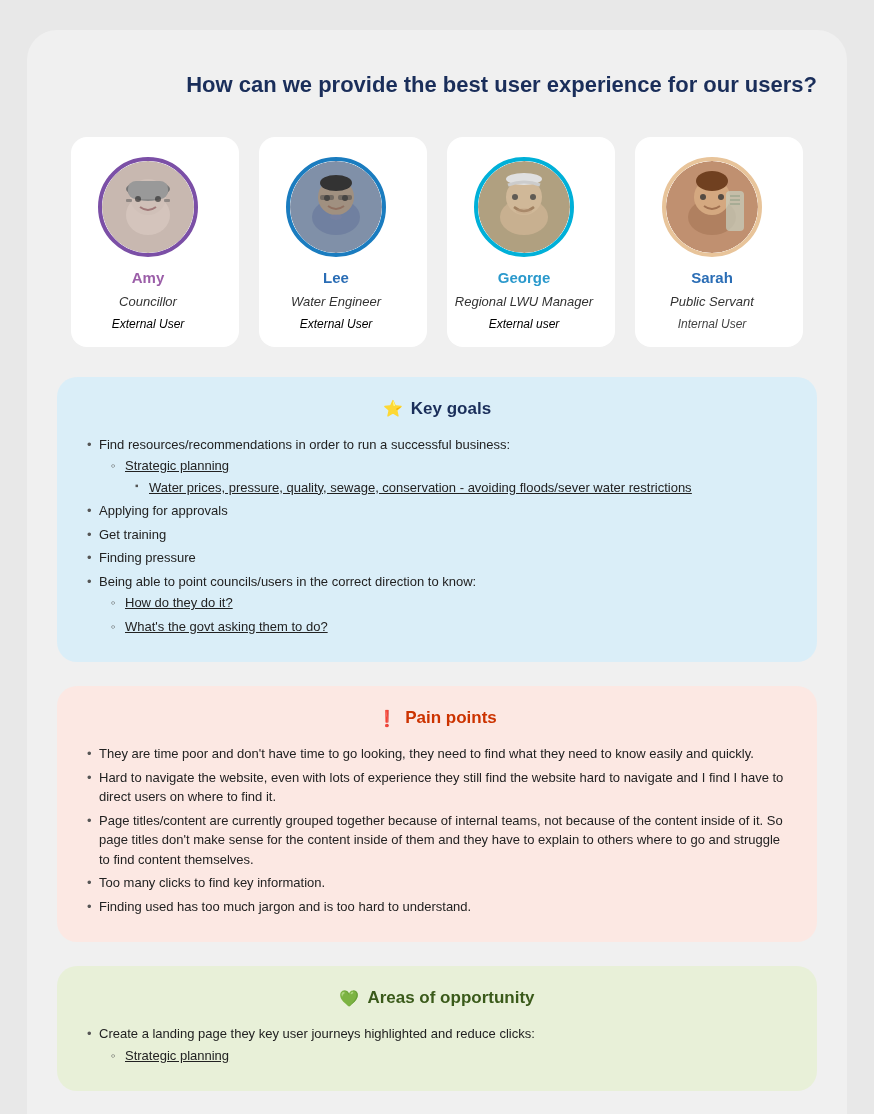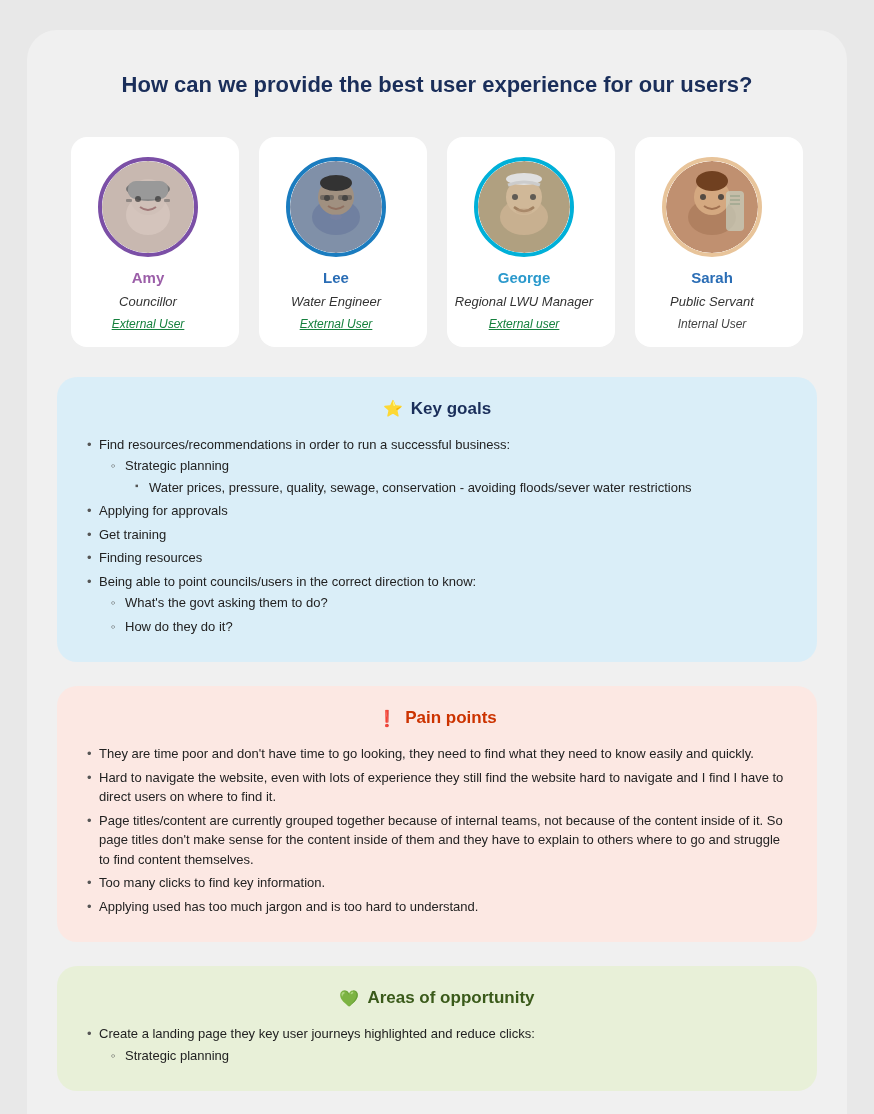--- a/index.html
+++ b/index.html
@@ -14,21 +14,21 @@
       padding: 30px 20px;
     }
     .main-container {
       background: #f0f0f0;
       border-radius: 30px;
       width: 820px;
       padding: 40px 30px;
       position: relative;
     }
     .page-title {
-      text-align: center;
+      text-align: right;
       color: #1a2e5a;
       font-size: 22px;
       font-weight: bold;
       margin-bottom: 36px;
       line-height: 1.4;
     }
     
     .personas-row {
       display: flex;
       justify-content: center;
@@ -69,21 +69,21 @@
       font-size: 13px;
       color: #333;
       text-align: center;
       font-style: italic;
     }
     .persona-type {
       font-size: 12px;
       font-style: italic;
       text-align: center;
     }
-    .type-external { color: #15803d; text-decoration: underline; }
+    .type-external { color: #000000; }
     .type-internal { color: #444; }
 
     
     .section {
       border-radius: 20px;
       padding: 22px 28px 22px 28px;
       margin-bottom: 24px;
     }
     .section-goals { background: #daeef8; }
     .section-pain { background: #fce8e3; }
@@ -122,20 +122,21 @@
       position: absolute;
       left: 2px;
       color: #555;
     }
     .section ul ul {
       margin-top: 2px;
       margin-left: 10px;
     }
     .section ul ul > li {
       padding-left: 16px;
+      text-decoration: underline;
     }
     .section ul ul > li::before {
       content: '◦';
     }
     .section ul ul ul {
       margin-left: 8px;
     }
     .section ul ul ul > li::before {
       content: '▪';
       font-size: 10px;
@@ -252,42 +253,42 @@
             <ul>
               <li>
                 <span>Water prices, pressure, quality, sewage, conservation - avoiding floods/sever water restrictions</span>
               </li>
             </ul>
           </li>
         </ul>
       </li>
       <li>Applying for approvals</li>
       <li>Get training</li>
-      <li>Finding resources</li>
+      <li>Finding pressure</li>
       <li>
         <span>Being able to point councils/users in the correct direction to know:</span>
         <ul>
+          <li>How do they do it?</li>
           <li>What's the govt asking them to do?</li>
-          <li>How do they do it?</li>
         </ul>
       </li>
     </ul>
   </div>
 
   <div class="section section-pain">
     <div class="section-title">
       <span class="section-icon">❗</span>
       <span>Pain points</span>
     </div>
     <ul>
       <li>They are time poor and don't have time to go looking, they need to find what they need to know easily and quickly.</li>
       <li>Hard to navigate the website, even with lots of experience they still find the website hard to navigate and I find I have to direct users on where to find it.</li>
       <li>Page titles/content are currently grouped together because of internal teams, not because of the content inside of it. So page titles don't make sense for the content inside of them and they have to explain to others where to go and struggle to find content themselves.</li>
       <li>Too many clicks to find key information.</li>
-      <li>Applying used has too much jargon and is too hard to understand.</li>
+      <li>Finding used has too much jargon and is too hard to understand.</li>
     </ul>
   </div>
 
   <div class="section section-opportunity">
     <div class="section-title">
       <span class="section-icon">💚</span>
       <span>Areas of opportunity</span>
     </div>
     <ul>
       <li>

